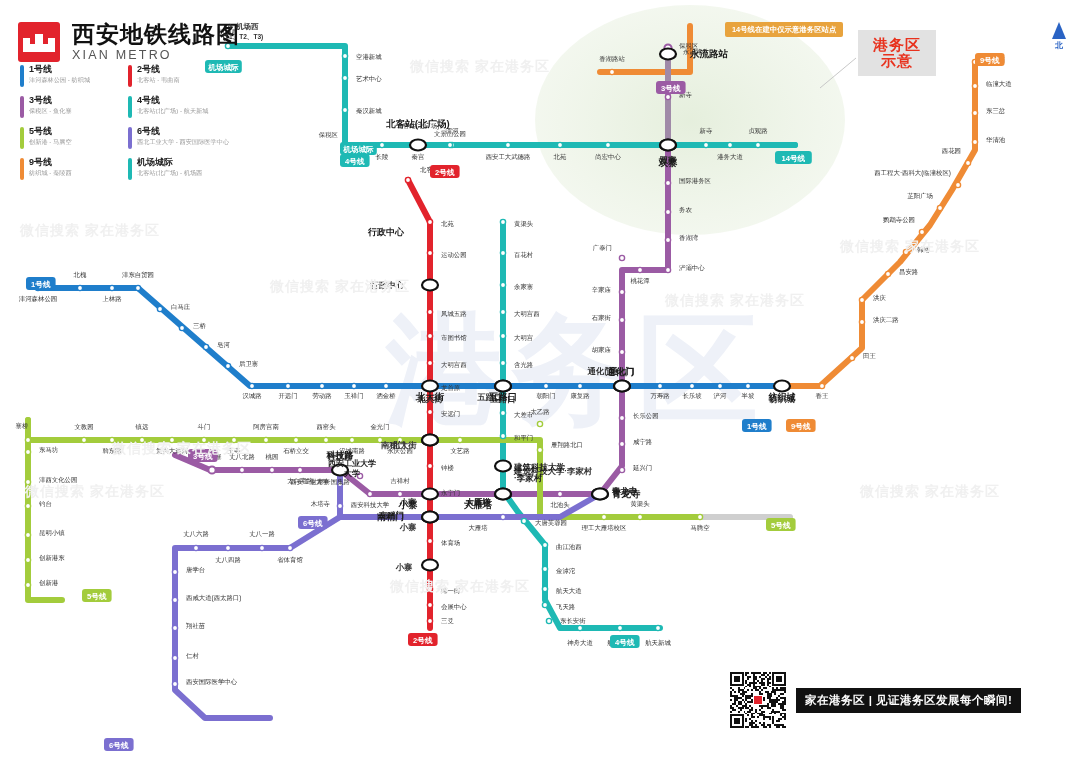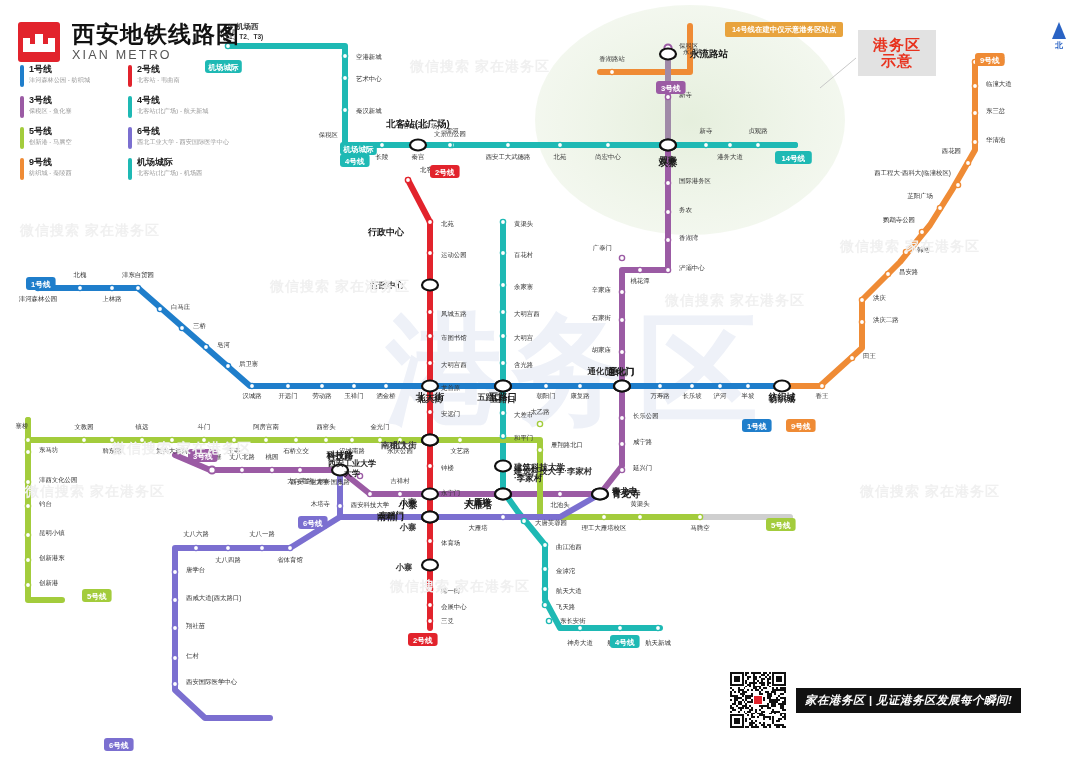--- a/index.html
+++ b/index.html
@@ -39,21 +39,21 @@
   .note-banner { position:absolute; left:678px; top:22px; height:15px;
                  background:#e8a33d; border-radius:2px; padding:0 7px;
                  display:flex; align-items:center;margin-left:47px; }
   .note-banner span { color:#fff; font-size:7.4px; font-weight:bold; white-space:nowrap; }
 
   .airport-head { position:absolute; left:208px; top:22px; text-align:center; width:70px; }
   .airport-head .ap-name { font-size:7.5px; font-weight:bold; color:#333; }
   .airport-head .ap-term { font-size:6.6px; font-weight:bold; color:#333; margin-top:1px; }
 
   
-  .qr-banner { position:absolute; left:730px; top:672px; display:flex; align-items:center; gap:10px;font-style:italic; }
+  .qr-banner { position:absolute; left:730px; top:672px; display:flex; align-items:center; gap:10px; }
   .qr-code { width:56px; height:56px; position:relative; background:#fff; }
   .qr-code svg { display:block; }
   .qr-text { background:#111; color:#fff; font-size:11.5px; font-weight:bold;
              padding:5px 9px; white-space:nowrap; letter-spacing:0.5px; }
 
   
   .compass { position:absolute; left:1046px; top:22px; width:26px; text-align:center; }
   .compass .needle { width:0; height:0; margin:0 auto;
                      border-left:7px solid transparent; border-right:7px solid transparent;
                      border-bottom:17px solid #2a63c4; }

